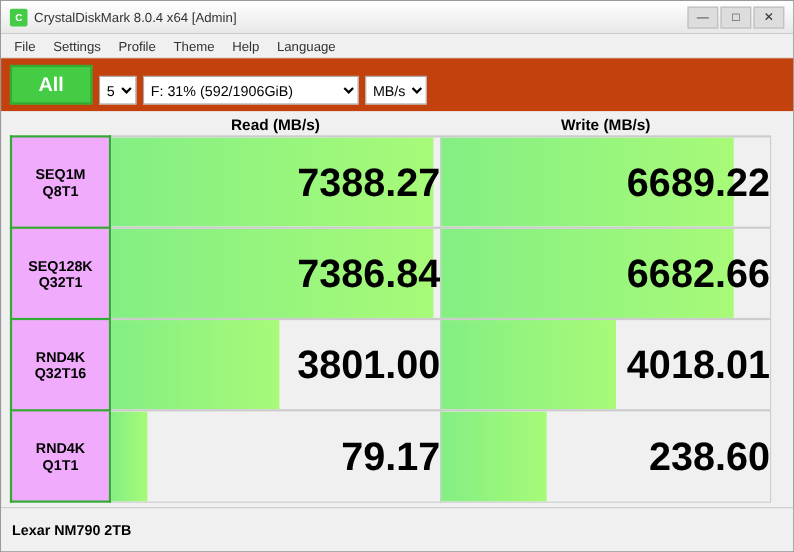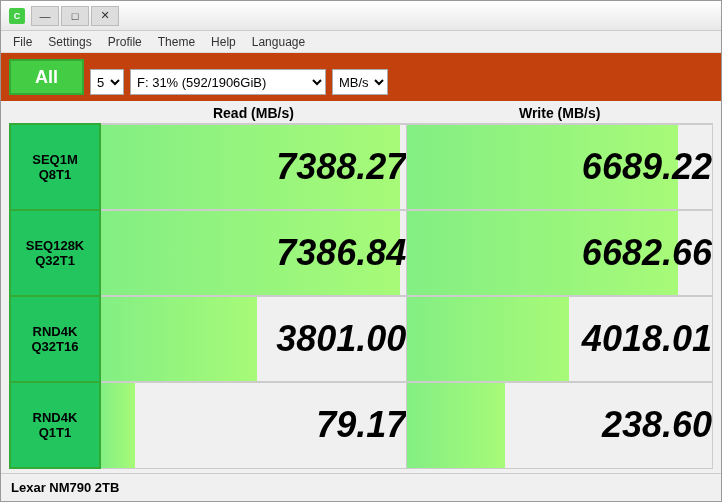--- a/index.html
+++ b/index.html
@@ -112,21 +112,21 @@
       height: 26px;
       border: 1px solid #aaa;
       background: white;
       font-size: 13px;
       padding: 0 2px;
       cursor: pointer;
     }
 
     .content {
       flex: 1;
-      padding: 0 8px 4px 8px;
+      padding: 0 20px 4px 8px;
       display: flex;
       flex-direction: column;
       gap: 0;
     }
 
     .bench-table {
       width: 100%;
       border-collapse: collapse;
       flex: 1;
     }
@@ -146,38 +146,37 @@
     .bench-row {
       border-top: 2px solid #ccc;
     }
 
     .bench-row td {
       padding: 0;
     }
 
     .label-cell {
       width: 90px;
-      background: #22c55e;
+      background: #f0abfc;
       text-align: center;
       padding: 6px 4px;
       font-size: 13px;
       font-weight: bold;
       color: #000;
       border: 2px solid #33aa33;
       vertical-align: middle;
     }
 
     .value-cell {
       position: relative;
       text-align: right;
       padding: 4px 12px 4px 4px;
       font-size: 36px;
       font-weight: 900;
       color: #000;
-      font-style: italic;
       border: 1px solid #ccc;
       height: 70px;
       vertical-align: middle;
       overflow: hidden;
     }
 
     .bar-bg {
       position: absolute;
       left: 0;
       top: 0;
@@ -186,38 +185,39 @@
       z-index: 0;
       opacity: 0.7;
     }
 
     .value-text {
       position: relative;
       z-index: 1;
     }
 
     .statusbar {
-      height: 28px;
+      height: 40px;
       background: #f0f0f0;
       border-top: 1px solid #ccc;
       display: flex;
       align-items: center;
       padding: 0 10px;
       font-size: 13px;
       font-weight: bold;
       color: #000;
     }
   </style>
 </head>
 <body>
 
 <div class="window">
 
   <div class="titlebar">
     <div class="titlebar-icon">C</div>
+    <span class="titlebar-text">CrystalDiskMark 8.0.4 x64 [Admin]</span>
     <div class="titlebar-buttons">
       <div class="titlebar-btn">—</div>
       <div class="titlebar-btn">□</div>
       <div class="titlebar-btn close">✕</div>
     </div>
   </div>
 
   <div class="menubar">
     <span class="menu-item">File</span>
     <span class="menu-item">Settings</span>

